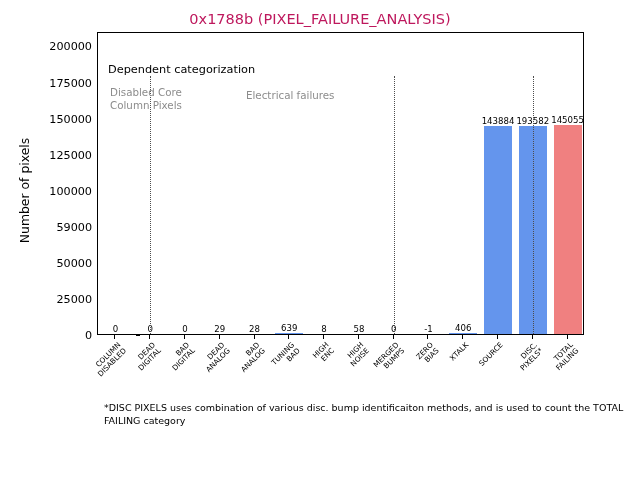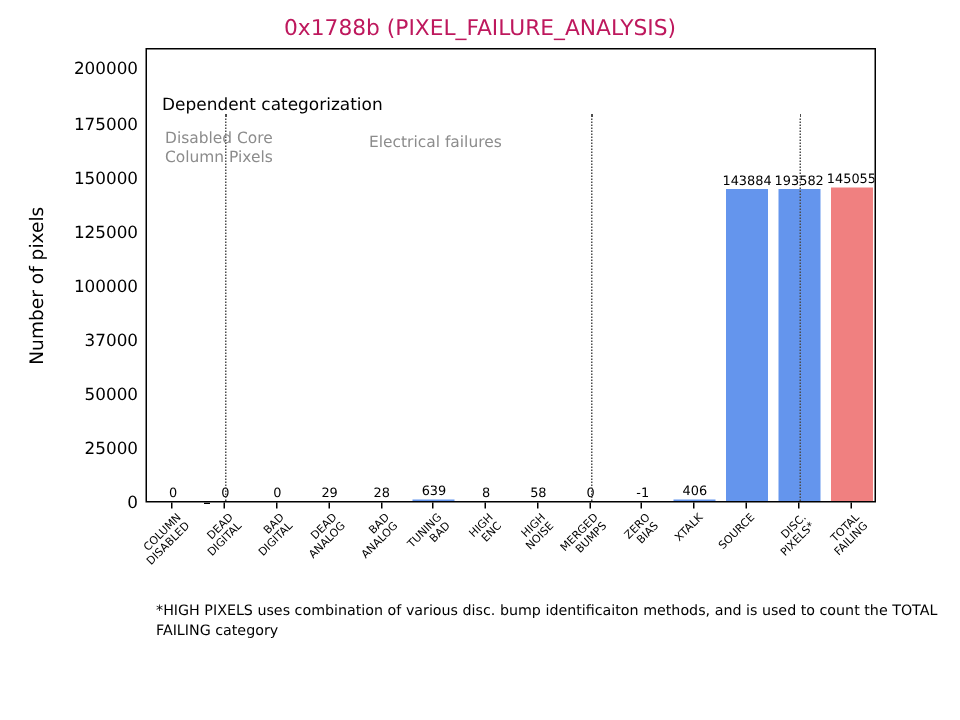--- a/index.html
+++ b/index.html
@@ -153,21 +153,21 @@
   <div id="chart-title">0x1788b (PIXEL_FAILURE_ANALYSIS)</div>
 
   <div id="y-axis-title">Number of pixels</div>
   <div id="y-ticks">
       <div class="ytick-label" style="top: 303px;">0</div>
       <div class="ytick-mark" style="top: 303px;"></div>
       <div class="ytick-label" style="top: 266.929px;">25000</div>
       <div class="ytick-mark" style="top: 266.929px;"></div>
       <div class="ytick-label" style="top: 230.857px;">50000</div>
       <div class="ytick-mark" style="top: 230.857px;"></div>
-      <div class="ytick-label" style="top: 194.786px;">37000</div>
+      <div class="ytick-label" style="top: 194.786px;">59000</div>
       <div class="ytick-mark" style="top: 194.786px;"></div>
       <div class="ytick-label" style="top: 158.714px;">100000</div>
       <div class="ytick-mark" style="top: 158.714px;"></div>
       <div class="ytick-label" style="top: 122.643px;">125000</div>
       <div class="ytick-mark" style="top: 122.643px;"></div>
       <div class="ytick-label" style="top: 86.5714px;">150000</div>
       <div class="ytick-mark" style="top: 86.5714px;"></div>
       <div class="ytick-label" style="top: 50.5px;">175000</div>
       <div class="ytick-mark" style="top: 50.5px;"></div>
       <div class="ytick-label" style="top: 14.4286px;">200000</div>
@@ -250,14 +250,14 @@
       <div class="xtick-mark" style="left: 497.036px;"></div>
       <div class="xtick-label" style="left: auto; transform: rotate(-45deg); transform-origin: right top; right: 140.964px;">SOURCE</div>
       <div class="xtick-mark" style="left: 531.821px;"></div>
       <div class="xtick-label" style="left: auto; transform: rotate(-45deg); transform-origin: right top; right: 106.179px;">DISC.
 PIXELS*</div>
       <div class="xtick-mark" style="left: 566.607px;"></div>
       <div class="xtick-label" style="left: auto; transform: rotate(-45deg); transform-origin: right top; right: 71.3929px;">TOTAL
 FAILING</div>
     </div>
 
-  <div id="footnote">*HIGH PIXELS uses combination of various disc. bump identificaiton methods, and is used to count the TOTAL FAILING category</div>
+  <div id="footnote">*DISC PIXELS uses combination of various disc. bump identificaiton methods, and is used to count the TOTAL FAILING category</div>
 </div>
 
 </body></html>

